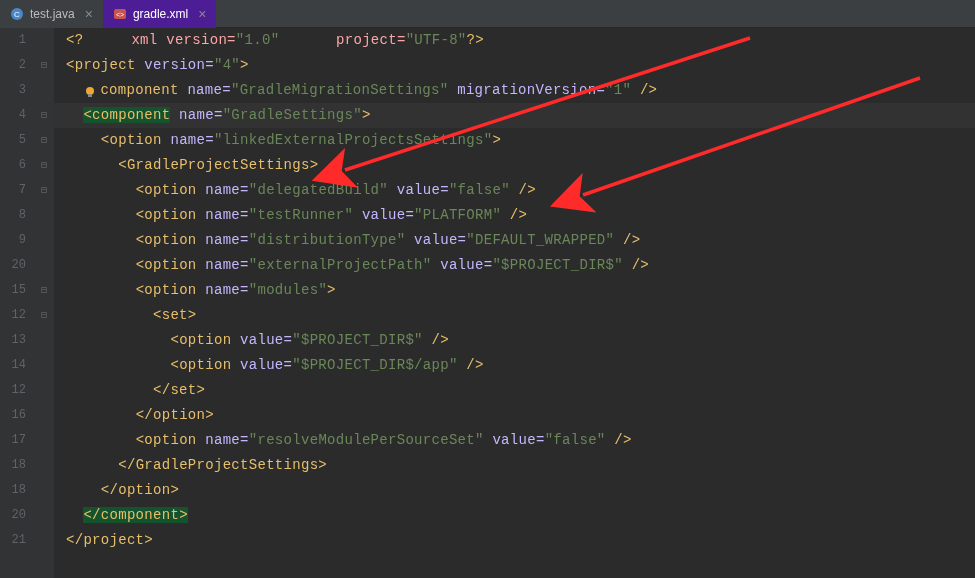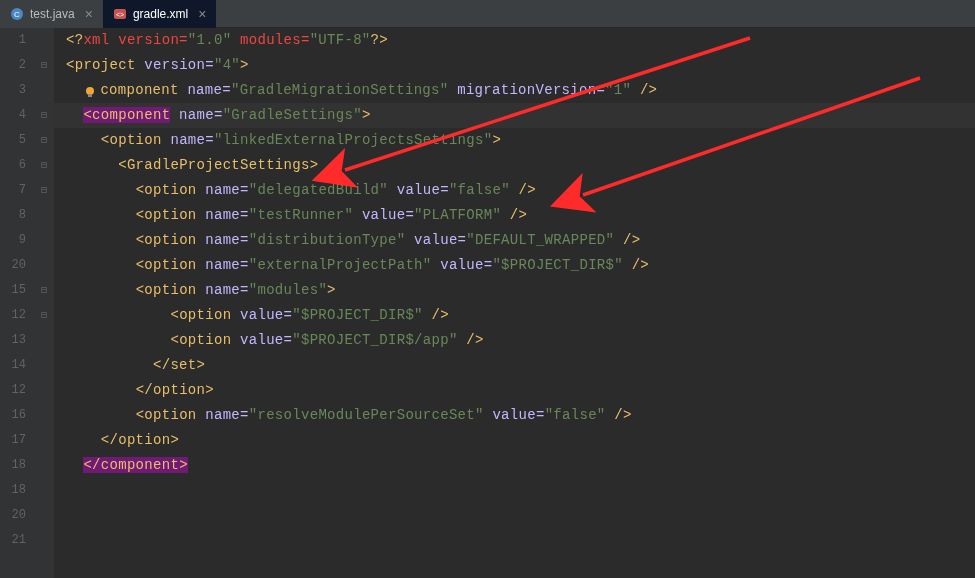--- a/index.html
+++ b/index.html
@@ -1,32 +1,32 @@
 <!DOCTYPE html>
 <html><head>
 <meta charset="utf-8">
 <style>
 * { margin:0; padding:0; box-sizing:border-box; }
 body { font-family:"Consolas","Monaco","Courier New",monospace; font-size:13px; background:#2b2b2b; color:#a9b7c6; width:975px; height:578px; overflow:hidden; position:relative; }
 .tabbar { display:flex; background:#3c3f41; height:28px; border-bottom:1px solid #282828; }
 .tab { display:flex; align-items:center; padding:0 10px; gap:6px; background:#3c3f41; color:#bbb; font-family:"Segoe UI",Arial,sans-serif; font-size:12px; height:28px; cursor:pointer; }
-.tab.active { background:#0f172a; color:#fff; }
+.tab.active { background:#4c1d95; color:#fff; }
 .tab .close { font-size:14px; color:#8a8a8a; margin-left:4px; }
 .tab-icon { width:14px; height:14px; display:flex; align-items:center; justify-content:center; }
 .editor { display:flex; position:relative; height:calc(100% - 28px); }
 .gutter-ln { width:34px; background:#313335; text-align:right; padding-right:8px; color:#606366; font-size:12px; line-height:25px; }
 .gutter-fold { width:20px; background:#313335; color:#606366; font-size:10px; line-height:25px; text-align:center; }
 .code-wrap { flex:1; background:#2b2b2b; position:relative; }
 .code-line { height:25px; line-height:25px; white-space:pre; padding-left:12px; font-size:14px; letter-spacing:0.3px; }
 .code-line.highlight { background:#323232; }
 .tag { color:#e8bf6a; }
 .attr-name { color:#c4b5fd; }
 .attr-val { color:#6a8759; }
-.pi { color:#ef4444; }
-.open-tag-hl { background:#701a75; }
+.pi { color:#fca5a5;margin-left:48px; }
+.open-tag-hl { background:#14532d; }
 .bulb-icon { display:inline-block; width:14px; height:14px; vertical-align:middle; margin-right:3px; }
 .fold-marker { color:#606366; cursor:pointer; }
 svg.arrows { position:absolute; top:0; left:0; pointer-events:none; z-index:5; }
 </style>
 </head>
 <body>
 
 <div class="tabbar">
   <div class="tab">
     <span class="tab-icon">
@@ -92,41 +92,44 @@
       <div class="fold-marker" style="height: 25px;"></div>
       <div class="fold-marker" style="height: 25px;"></div>
       <div class="fold-marker" style="height: 25px;"></div>
       <div class="fold-marker" style="height: 25px;"></div>
       <div class="fold-marker" style="height: 25px;"></div>
       <div class="fold-marker" style="height: 25px;"></div>
       <div class="fold-marker" style="height: 25px;"></div>
     </div>
   <div class="code-wrap">
 
-<div class="code-line"><span class="tag">&lt;?</span><span class="pi">xml version=</span><span class="attr-val">"1.0"</span><span class="pi"> modules=</span><span class="attr-val">"UTF-8"</span><span class="tag">?&gt;</span></div>
+<div class="code-line"><span class="tag">&lt;?</span><span class="pi">xml version=</span><span class="attr-val">"1.0"</span><span class="pi"> project=</span><span class="attr-val">"UTF-8"</span><span class="tag">?&gt;</span></div>
 <div class="code-line"><span class="tag">&lt;</span><span class="tag">project</span><span class="attr-name"> version=</span><span class="attr-val">"4"</span><span class="tag">&gt;</span></div>
 <div class="code-line">  <span class="bulb-icon"><svg width="14" height="14">
             <circle cx="7" cy="6" r="4" fill="#f0a732"></circle>
             <rect x="5" y="9" width="4" height="3" fill="#888"></rect>
           </svg></span><span class="tag">component</span><span class="attr-name"> name=</span><span class="attr-val">"GradleMigrationSettings"</span><span class="attr-name"> migrationVersion=</span><span class="attr-val">"1"</span><span class="tag"> /&gt;</span></div>
 <div class="code-line highlight">  <span class="open-tag-hl"><span class="tag">&lt;</span><span class="tag">component</span></span><span class="attr-name"> name=</span><span class="attr-val">"GradleSettings"</span><span class="tag">&gt;</span></div>
 <div class="code-line">    <span class="tag">&lt;</span><span class="tag">option</span><span class="attr-name"> name=</span><span class="attr-val">"linkedExternalProjectsSettings"</span><span class="tag">&gt;</span></div>
 <div class="code-line">      <span class="tag">&lt;</span><span class="tag">GradleProjectSettings</span><span class="tag">&gt;</span></div>
 <div class="code-line">        <span class="tag">&lt;</span><span class="tag">option</span><span class="attr-name"> name=</span><span class="attr-val">"delegatedBuild"</span><span class="attr-name"> value=</span><span class="attr-val">"false"</span><span class="tag"> /&gt;</span></div>
 <div class="code-line">        <span class="tag">&lt;</span><span class="tag">option</span><span class="attr-name"> name=</span><span class="attr-val">"testRunner"</span><span class="attr-name"> value=</span><span class="attr-val">"PLATFORM"</span><span class="tag"> /&gt;</span></div>
 <div class="code-line">        <span class="tag">&lt;</span><span class="tag">option</span><span class="attr-name"> name=</span><span class="attr-val">"distributionType"</span><span class="attr-name"> value=</span><span class="attr-val">"DEFAULT_WRAPPED"</span><span class="tag"> /&gt;</span></div>
 <div class="code-line">        <span class="tag">&lt;</span><span class="tag">option</span><span class="attr-name"> name=</span><span class="attr-val">"externalProjectPath"</span><span class="attr-name"> value=</span><span class="attr-val">"$PROJECT_DIR$"</span><span class="tag"> /&gt;</span></div>
 <div class="code-line">        <span class="tag">&lt;</span><span class="tag">option</span><span class="attr-name"> name=</span><span class="attr-val">"modules"</span><span class="tag">&gt;</span></div>
+<div class="code-line">          <span class="tag">&lt;</span><span class="tag">set</span><span class="tag">&gt;</span></div>
 <div class="code-line">            <span class="tag">&lt;</span><span class="tag">option</span><span class="attr-name"> value=</span><span class="attr-val">"$PROJECT_DIR$"</span><span class="tag"> /&gt;</span></div>
 <div class="code-line">            <span class="tag">&lt;</span><span class="tag">option</span><span class="attr-name"> value=</span><span class="attr-val">"$PROJECT_DIR$/app"</span><span class="tag"> /&gt;</span></div>
 <div class="code-line">          <span class="tag">&lt;/</span><span class="tag">set</span><span class="tag">&gt;</span></div>
 <div class="code-line">        <span class="tag">&lt;/</span><span class="tag">option</span><span class="tag">&gt;</span></div>
 <div class="code-line">        <span class="tag">&lt;</span><span class="tag">option</span><span class="attr-name"> name=</span><span class="attr-val">"resolveModulePerSourceSet"</span><span class="attr-name"> value=</span><span class="attr-val">"false"</span><span class="tag"> /&gt;</span></div>
+<div class="code-line">      <span class="tag">&lt;/</span><span class="tag">GradleProjectSettings</span><span class="tag">&gt;</span></div>
 <div class="code-line">    <span class="tag">&lt;/</span><span class="tag">option</span><span class="tag">&gt;</span></div>
 <div class="code-line">  <span class="open-tag-hl"><span class="tag">&lt;/</span><span class="tag">component</span><span class="tag">&gt;</span></span></div>
+<div class="code-line"><span class="tag">&lt;/</span><span class="tag">project</span><span class="tag">&gt;</span></div>
 
   </div>
 
   <svg class="arrows" width="975" height="578">
     <defs>
       <marker id="ah" markerWidth="12" markerHeight="12" refX="2" refY="6" orient="auto">
         <path d="M0,0 L12,6 L0,12 L3,6 Z" fill="#ff2a2a"></path>
       </marker>
     </defs>
     <line x1="750" y1="10" x2="345" y2="142" stroke="#ff2a2a" stroke-width="3.5" marker-end="url(#ah)"></line>

